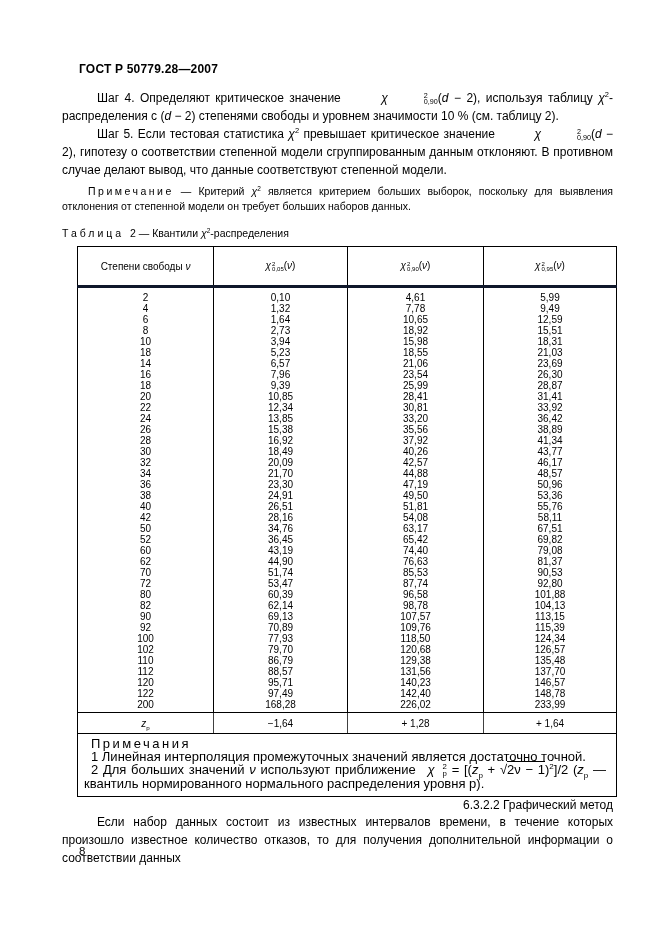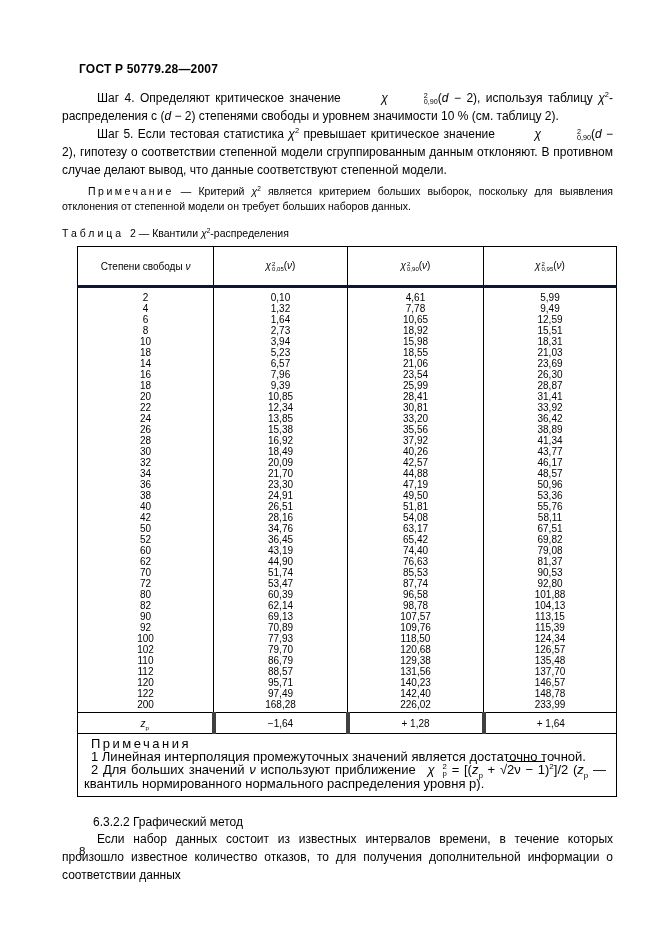--- a/index.html
+++ b/index.html
@@ -46,31 +46,31 @@
     font-size:10px; line-height:11px; height:11px;
     padding:0; text-align:center;
     border-left:1px solid #000;
   }
   tbody.data td:first-child { border-left:none; }
   tbody.data tr:first-child td { padding-top:4px; }
   tbody.data tr:last-child td { padding-bottom:2px; }
   tr.zp-row td {
     font-size:10px; height:20px; text-align:center; vertical-align:middle;
     border-top:1px solid #000; border-bottom:1.5px solid #000;
-    border-left:4px solid #404040; padding:0;
+    border-left:1px solid #404040; padding:0;
   }
   tr.zp-row td:first-child { border-left:none; }
   .notes-cell {
     padding:3px 10px 6px 6px;
     font-size:13px; line-height:13px; text-align:left;
   }
   .notes-label { display:block; margin-left:7px; }
   .note-item { margin:0; text-indent:7px; text-align:justify; }
   .section-heading {
-    margin-top:17px; font-size:12px; line-height:16px; text-indent:31px;
+    font-size:12px; line-height:16px; text-indent:31px;text-align:right;
   }
   .page-number {
     position:absolute; left:79px; top:845px; font-size:11.5px;
   }
   
   i { font-style:italic; }
   sup { font-size:0.62em; line-height:0; vertical-align:super; }
   sub { font-size:0.62em; line-height:0; vertical-align:sub; }
   .chi { display:inline-block; white-space:nowrap; }
   .chi .x { font-style:italic; }

